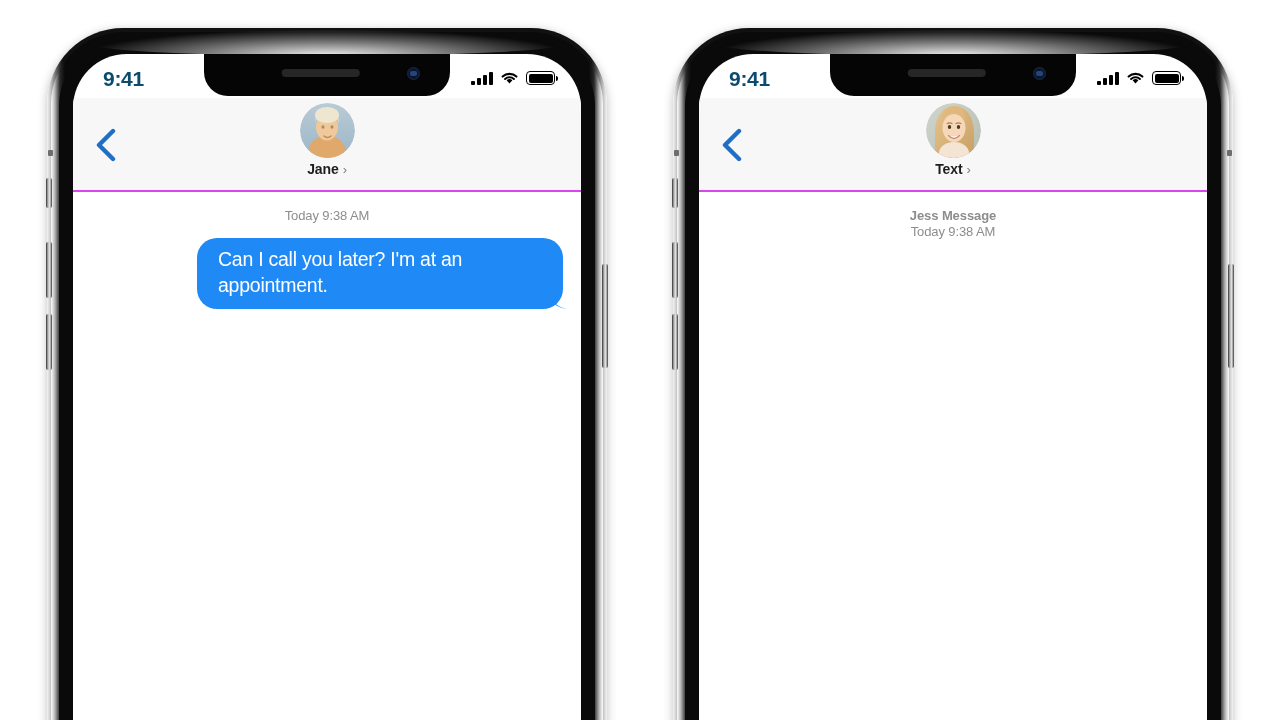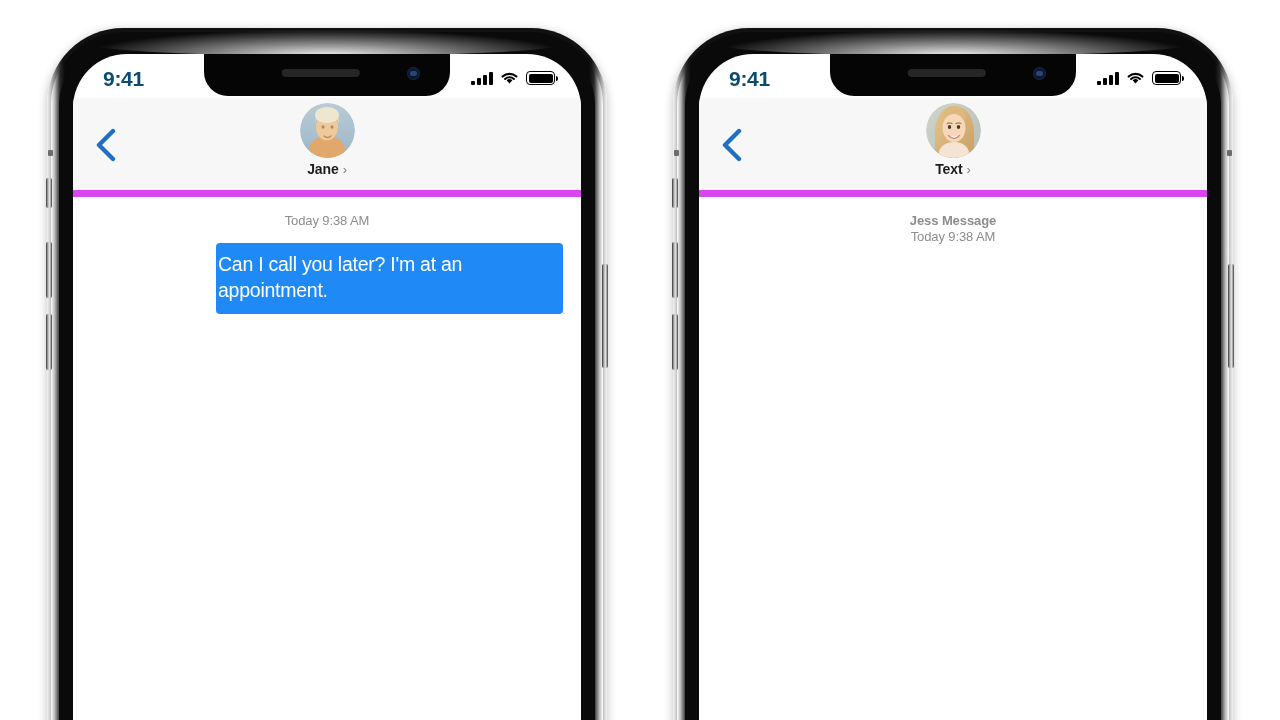--- a/index.html
+++ b/index.html
@@ -196,21 +196,21 @@
     width: 100%;
     background:#000;
     border-radius:2px;
   }
 
   
   .navbar {
     position: relative;
     height: 92px;
     background: #f7f7f7;
-    border-bottom: 7px solid #d946ef;
+    border-bottom: 2px solid #d946ef;
   }
   .back-chevron {
     position: absolute;
     left: 22px;
     top: 30px;
     width: 22px;
     height: 34px;
     cursor: pointer;
   }
   .back-chevron svg { display:block; }
@@ -269,22 +269,22 @@
   .meta .meta-when { font-weight: normal; }
 
   .bubble-row {
     display: flex;
     justify-content: flex-end;
     margin-top: 14px;
   }
   .bubble {
     position: relative;
     max-width: 330px;
-    border-radius: 4px;
-    padding: 9px 15px 10px 2px;
+    border-radius: 20px;
+    padding: 9px 15px 10px 21px;
     color: #ffffff;
     font-size: 19.5px;
     line-height: 1.32;
     letter-spacing: -0.25px;
     word-wrap: break-word;
   }
   .bubble.blue { background: #1f8af5; }
   .bubble.green { background: #1fc94a; }
   
   .bubble::after {

